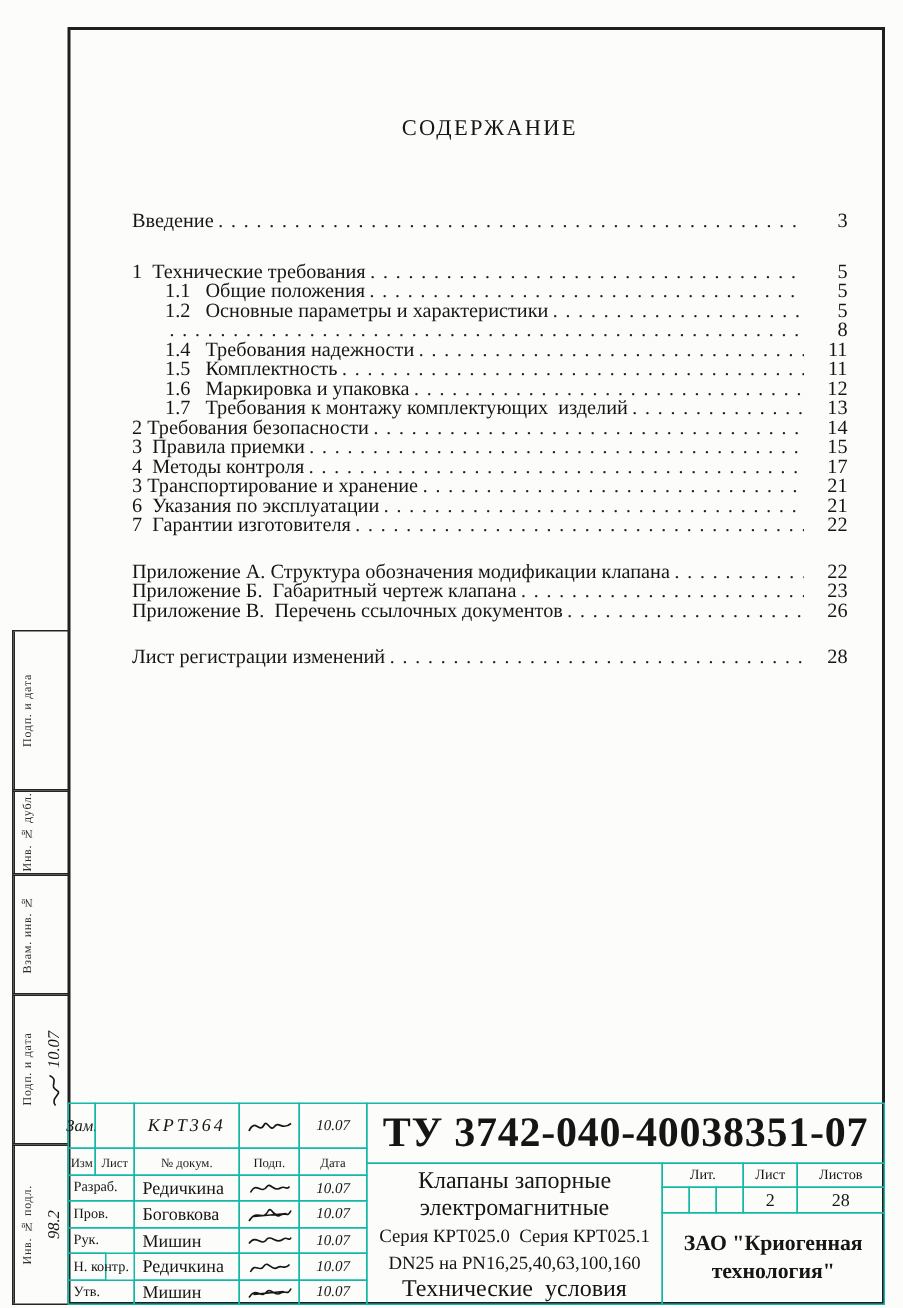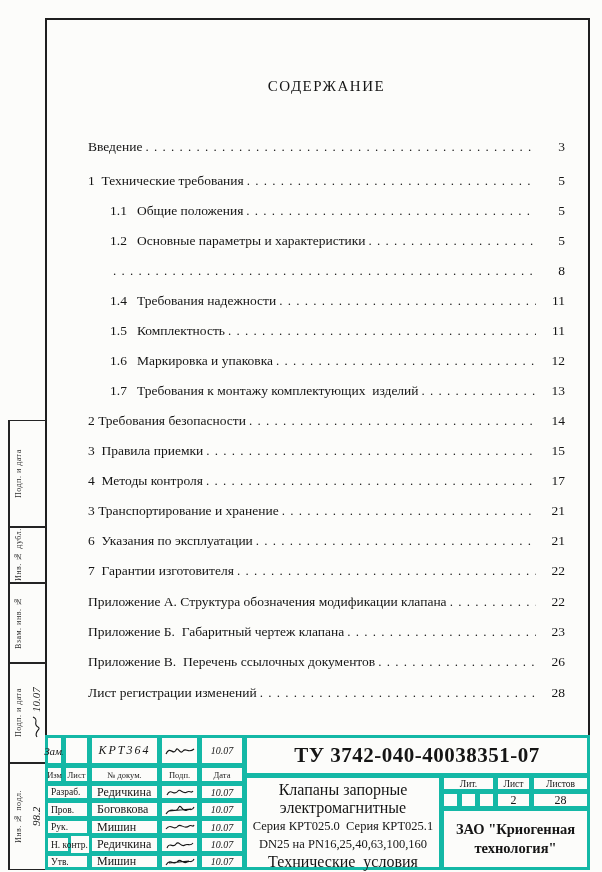--- a/index.html
+++ b/index.html
@@ -34,46 +34,46 @@
     font-size:11px; font-style:italic; white-space:nowrap; gap:4px;
   }
   .strip-sig { transform: rotate(0deg); }
 
   
   .toc-title {
     position:absolute; left:88px; right:37px; top:78px;
     text-align:center; font-size:15px; letter-spacing:1.5px;
   }
   .toc { position:absolute; left:88px; right:37px; top:140px; }
-  .toc-row { display:flex; align-items:baseline; font-size:13.5px; line-height:13px; margin-top:17px; }
+  .toc-row { display:flex; align-items:baseline; font-size:13.5px; line-height:13px; margin-top:0; }
   .toc-row:first-child { margin-top:0; }
   .toc-row.sub { padding-left:22px; }
   .toc-row.gap-lg { margin-top:21px; }
   .toc-row.gap-md { margin-top:18px; }
   .toc-label { white-space:pre; }
   .leader { flex:1; overflow:hidden; white-space:nowrap; margin:0 3px; }
   .leader::after {
     content:". . . . . . . . . . . . . . . . . . . . . . . . . . . . . . . . . . . . . . . . . . . . . . . . . . . . . . . . . . . .";
     font-size:13px; letter-spacing:1px; color:#1c1c1c;
   }
   .toc-page { width:26px; text-align:right; flex:none; }
 
   
   .titleblock { position:absolute; left:45px; top:735px; width:545px; height:135px; }
   .tb-cell {
-    position:absolute; border:3px solid #14b8a6;
+    position:absolute; border:1px solid #14b8a6;
     display:flex; align-items:center; justify-content:center;
     overflow:visible; white-space:nowrap;
   }
   .tb-head { font-size:8.5px; color:#1c1c1c; }
   .tb-role { font-size:9.5px; justify-content:flex-start; padding-left:3px; }
   .tb-name { font-size:12px; justify-content:flex-start; padding-left:5px; }
   .tb-date { font-size:10px; font-style:italic; }
   .hand { font-style:italic; }
-  .tb-docnum { font-size:21px; font-weight:bold; letter-spacing:0.5px; }
+  .tb-docnum { font-size:28px; font-weight:bold; letter-spacing:0.5px; }
   .tb-desc { flex-direction:column; justify-content:flex-start; padding-top:3px; text-align:center; }
   .tb-desc .l1 { font-size:16px; line-height:18px; white-space:pre; }
   .tb-desc .l2 { font-size:12.5px; line-height:18px; white-space:pre; }
   .tb-company { font-size:14.5px; font-weight:bold; text-align:center; white-space:normal; line-height:19px; padding:4px 8px; }
   .tb-small { font-size:9.5px; }
   .tb-val { font-size:12px; }
   .sig-svg { display:block; }
 </style>
 </head>
 <body>

